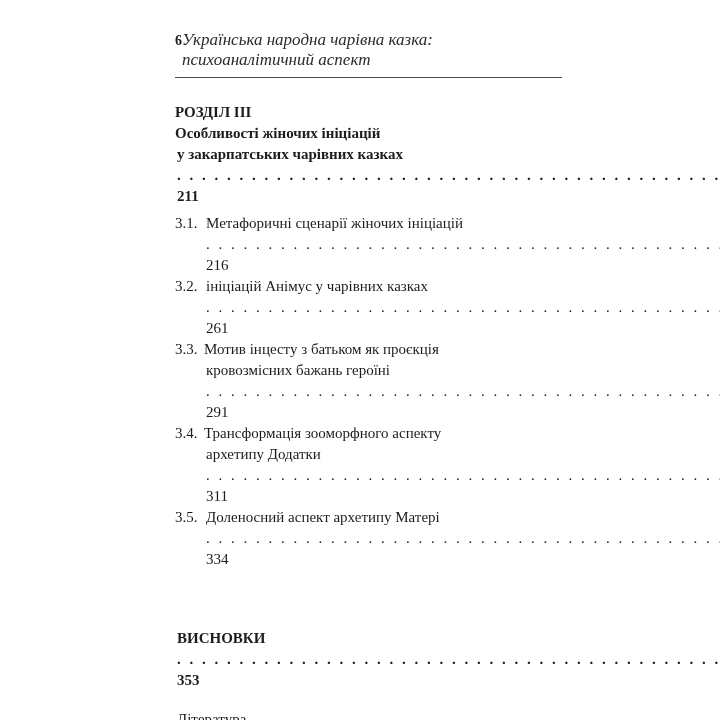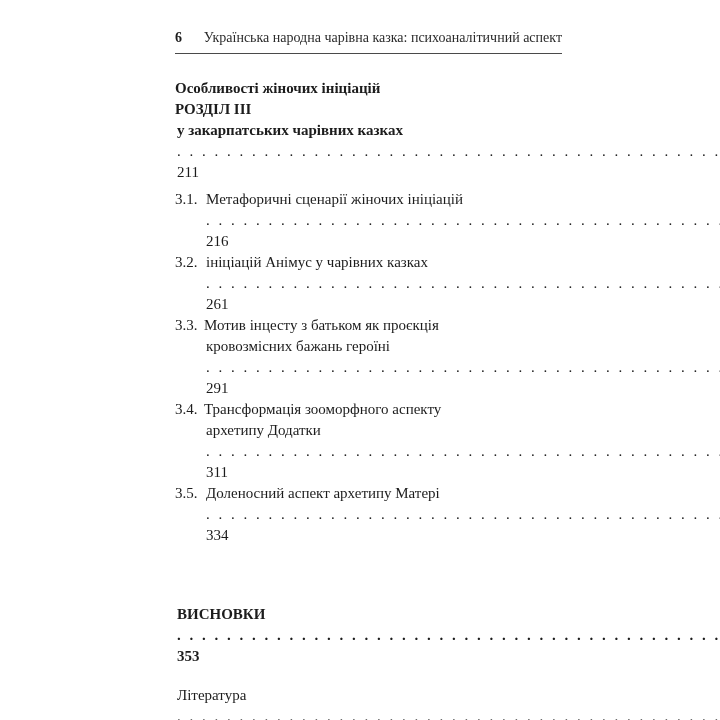--- a/index.html
+++ b/index.html
@@ -23,33 +23,33 @@
     justify-content: space-between;
     align-items: baseline;
     border-bottom: 1px solid #4a4a4a;
     padding-bottom: 7px;
   }
   .page-number {
     font-weight: bold;
     font-size: 14px;
   }
   .running-title {
-    font-size: 14px;
+    font-style: italic;
+    font-size: 17px;
     color: #2a2a2a;
-    text-align: right;
   }
   
   .toc {
     margin-top: 24px;
     font-size: 15px;
     line-height: 21px;
   }
   .chapter-heading { font-weight: bold; }
   .chapter-heading .leader::after,
-  .chapter-heading .pg { font-weight: normal; }
+  .chapter-heading .pg { font-weight: bold; }
 
   .toc-line {
     display: flex;
     align-items: baseline;
     flex-direction: column;
   }
   .toc-line .txt { white-space: nowrap; }
   .leader {
     flex: 1;
     overflow: hidden;
@@ -84,22 +84,22 @@
 <div class="page">
 
   <header class="running-header">
     <span class="page-number">6</span>
     <span class="running-title">Українська народна чарівна казка: психоаналітичний аспект</span>
   </header>
 
   <main class="toc">
 
     <div class="chapter-heading">
+      <div>РОЗДІЛ III</div>
       <div>Особливості жіночих ініціацій</div>
-      <div>РОЗДІЛ III</div>
       <div class="toc-line">
         <span class="txt">у закарпатських чарівних казках</span>
         <span class="leader"></span>
         <span class="pg">211</span>
       </div>
     </div>
 
     <div class="entries">
 
       <div class="entry">

